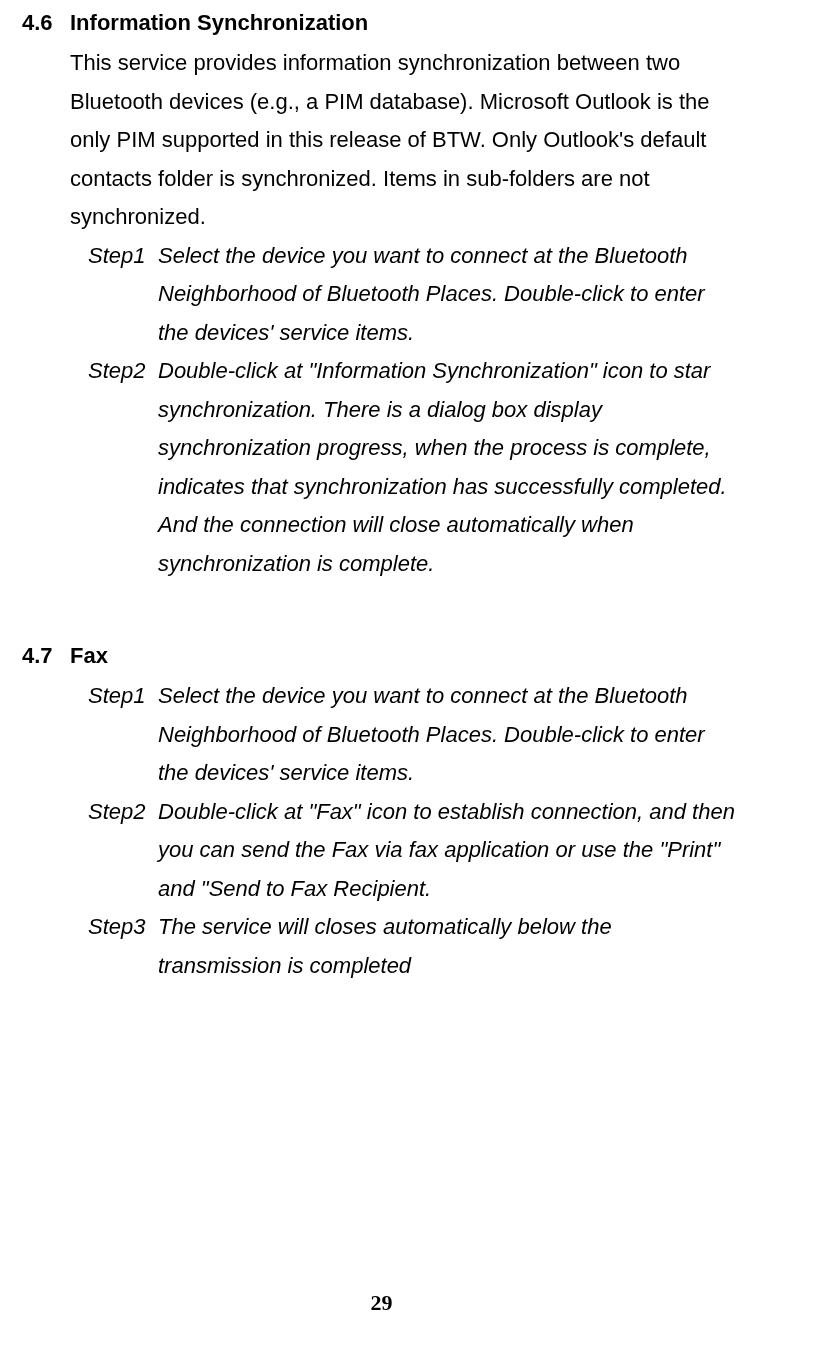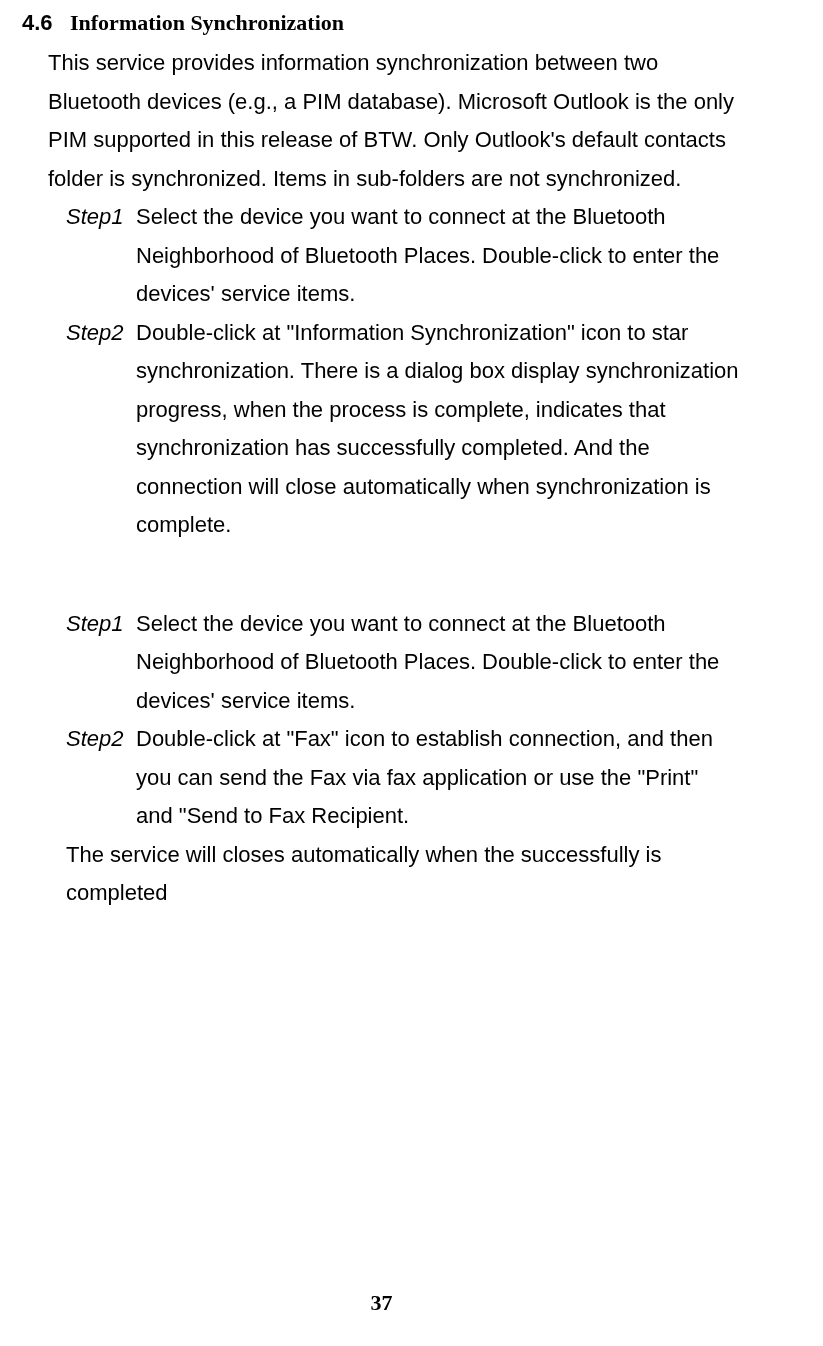--- a/index.html
+++ b/index.html
@@ -25,38 +25,38 @@
       font-weight: bold;
       font-size: 22px;
       margin-bottom: 8px;
     }
     .heading-num {
       width: 48px;
       flex-shrink: 0;
     }
     .heading-title {
       flex: 1;
-      font-family: Liberation Serif, serif;
     }
     .body-block {
-      margin-left: 26px;
+      margin-left: 48px;
       font-size: 22px;
       line-height: 1.75;
     }
     .step-row {
       display: flex;
       margin-left: 18px;
     }
     .step-label {
       flex-shrink: 0;
       width: 70px;
       font-style: italic;
     }
     .step-text {
       flex: 1;
+      font-style: italic;
     }
     .page-number {
       position: absolute;
       bottom: 30px;
       left: 0;
       width: 100%;
       text-align: center;
       font-family: "Times New Roman", Times, serif;
       font-weight: bold;
       font-size: 22px;
@@ -79,29 +79,34 @@
         <span class="step-text">Select the device you want to connect at the Bluetooth Neighborhood of Bluetooth Places. Double-click to enter the devices' service items.</span>
       </div>
       <div class="step-row">
         <span class="step-label">Step2</span>
         <span class="step-text">Double-click at "Information Synchronization" icon to star synchronization. There is a dialog box display synchronization progress, when the process is complete, indicates that synchronization has successfully completed. And the connection will close automatically when synchronization is complete.</span>
       </div>
     </div>
   </div>
 
   <div class="section">
+    <div class="heading-row">
+      <span class="heading-num">4.7</span>
+      <span class="heading-title">Fax</span>
+    </div>
     <div class="body-block">
       <div class="step-row">
         <span class="step-label">Step1</span>
         <span class="step-text">Select the device you want to connect at the Bluetooth Neighborhood of Bluetooth Places. Double-click to enter the devices' service items.</span>
       </div>
       <div class="step-row">
         <span class="step-label">Step2</span>
         <span class="step-text">Double-click at "Fax" icon to establish connection, and then you can send the Fax via fax application or use the "Print" and "Send to Fax Recipient.</span>
       </div>
       <div class="step-row">
-        <span class="step-text">The service will closes automatically when the successfully is completed</span>
+        <span class="step-label">Step3</span>
+        <span class="step-text">The service will closes automatically below the transmission is completed</span>
       </div>
     </div>
   </div>
 
-  <div class="page-number">37</div>
+  <div class="page-number">29</div>
 </div>
 
 </body></html>

